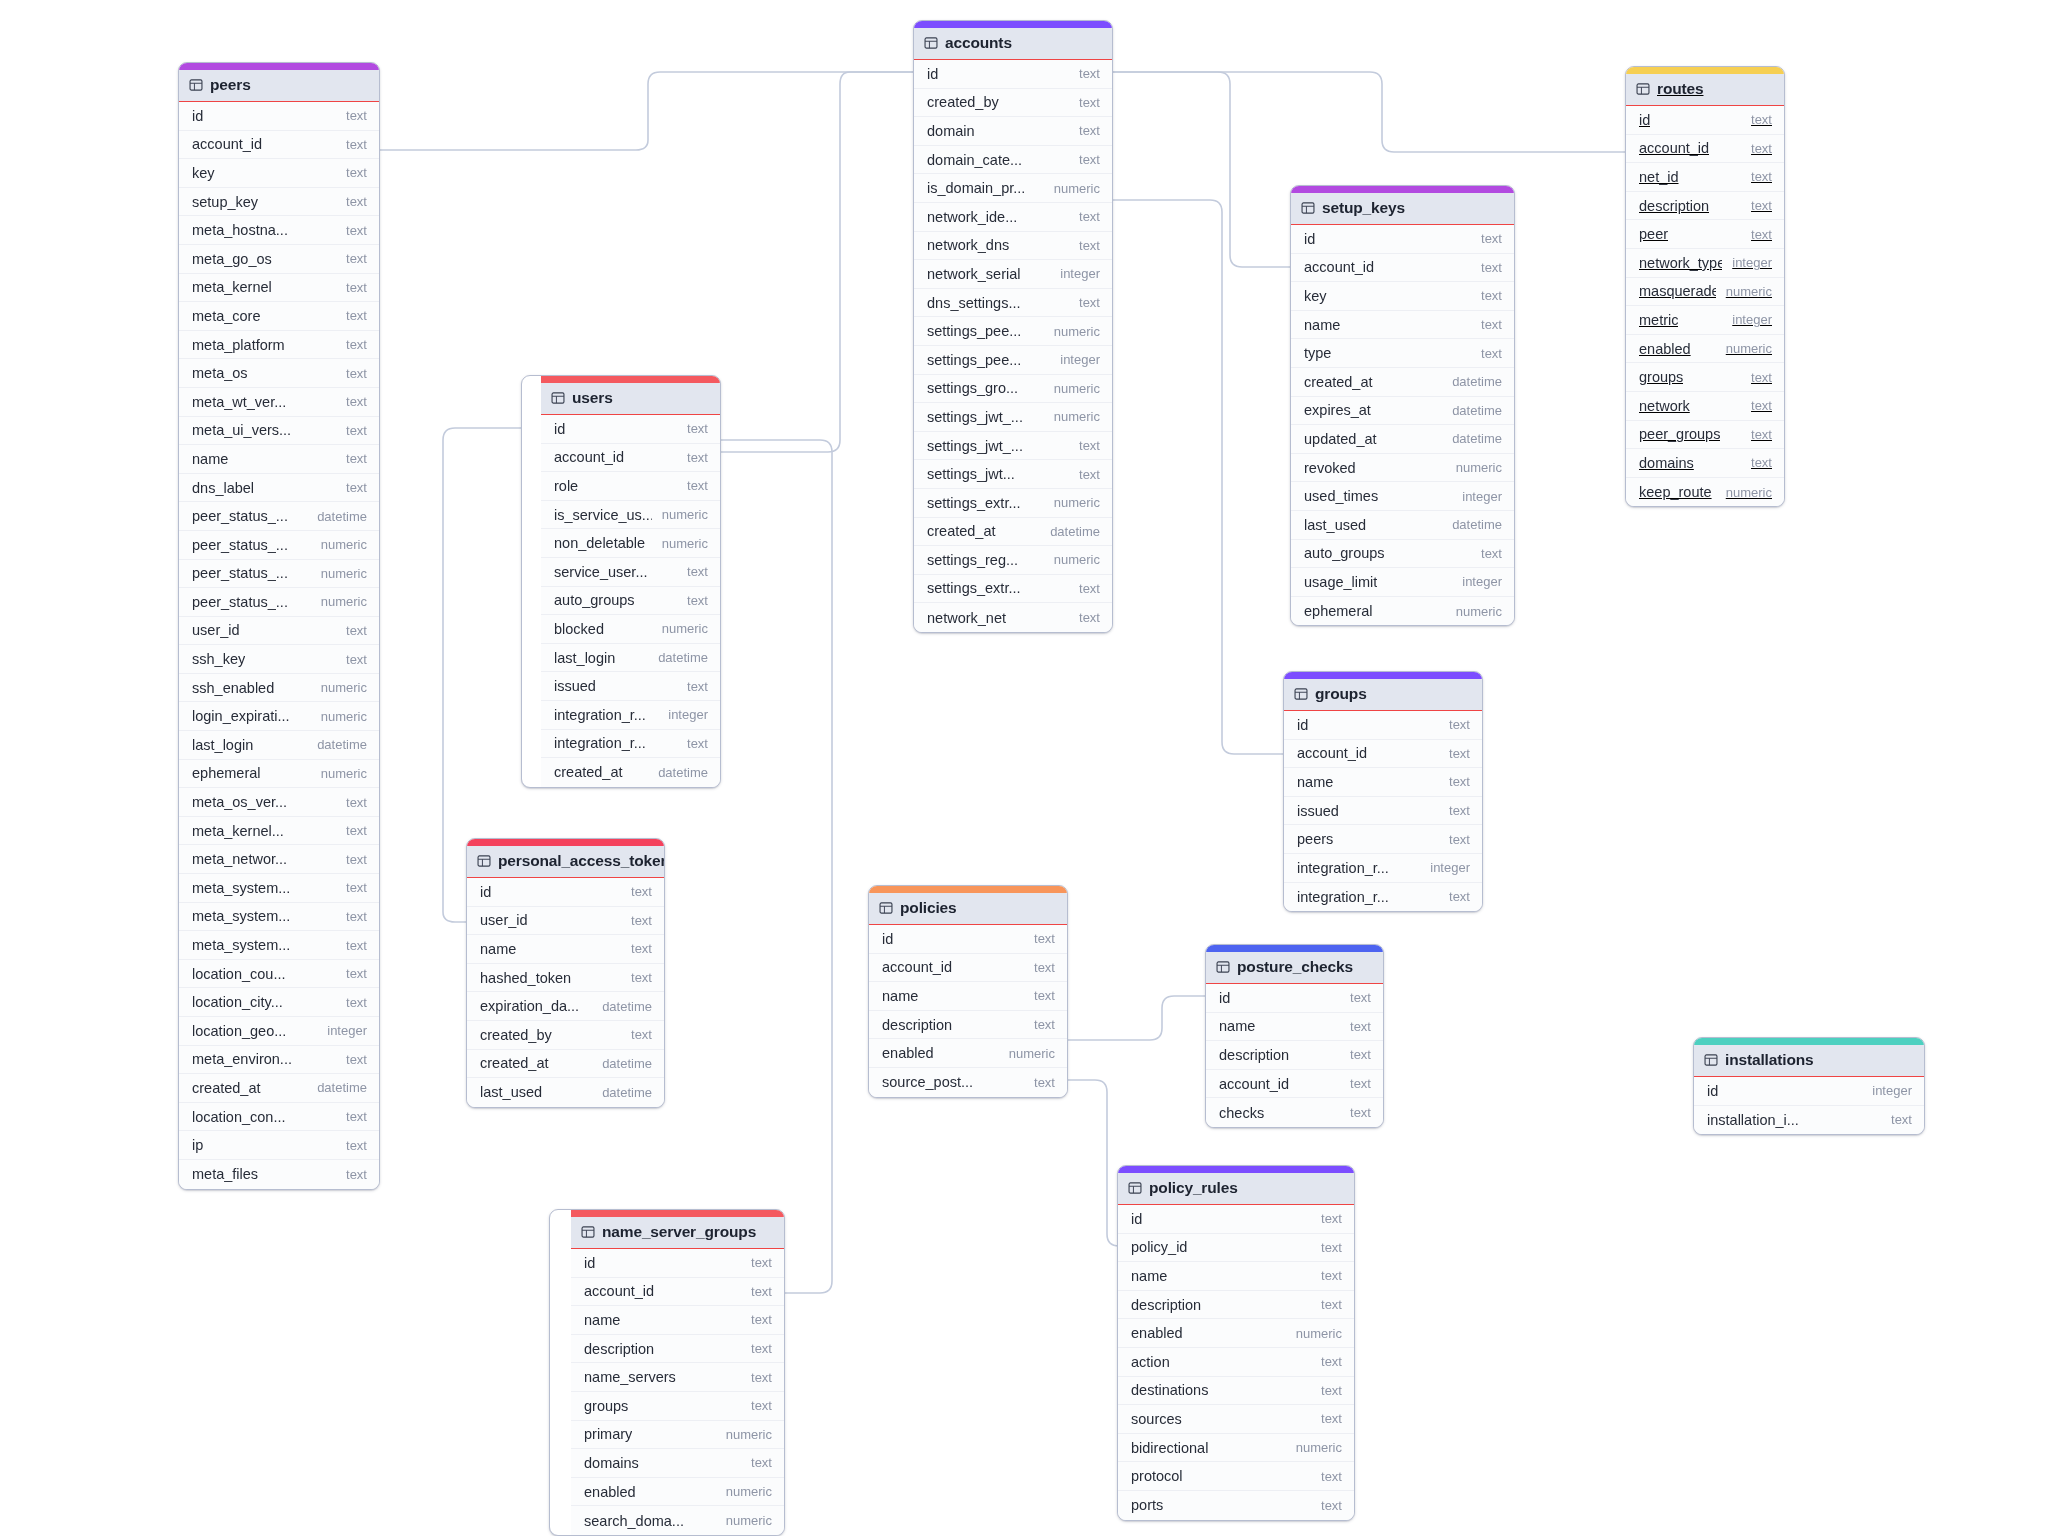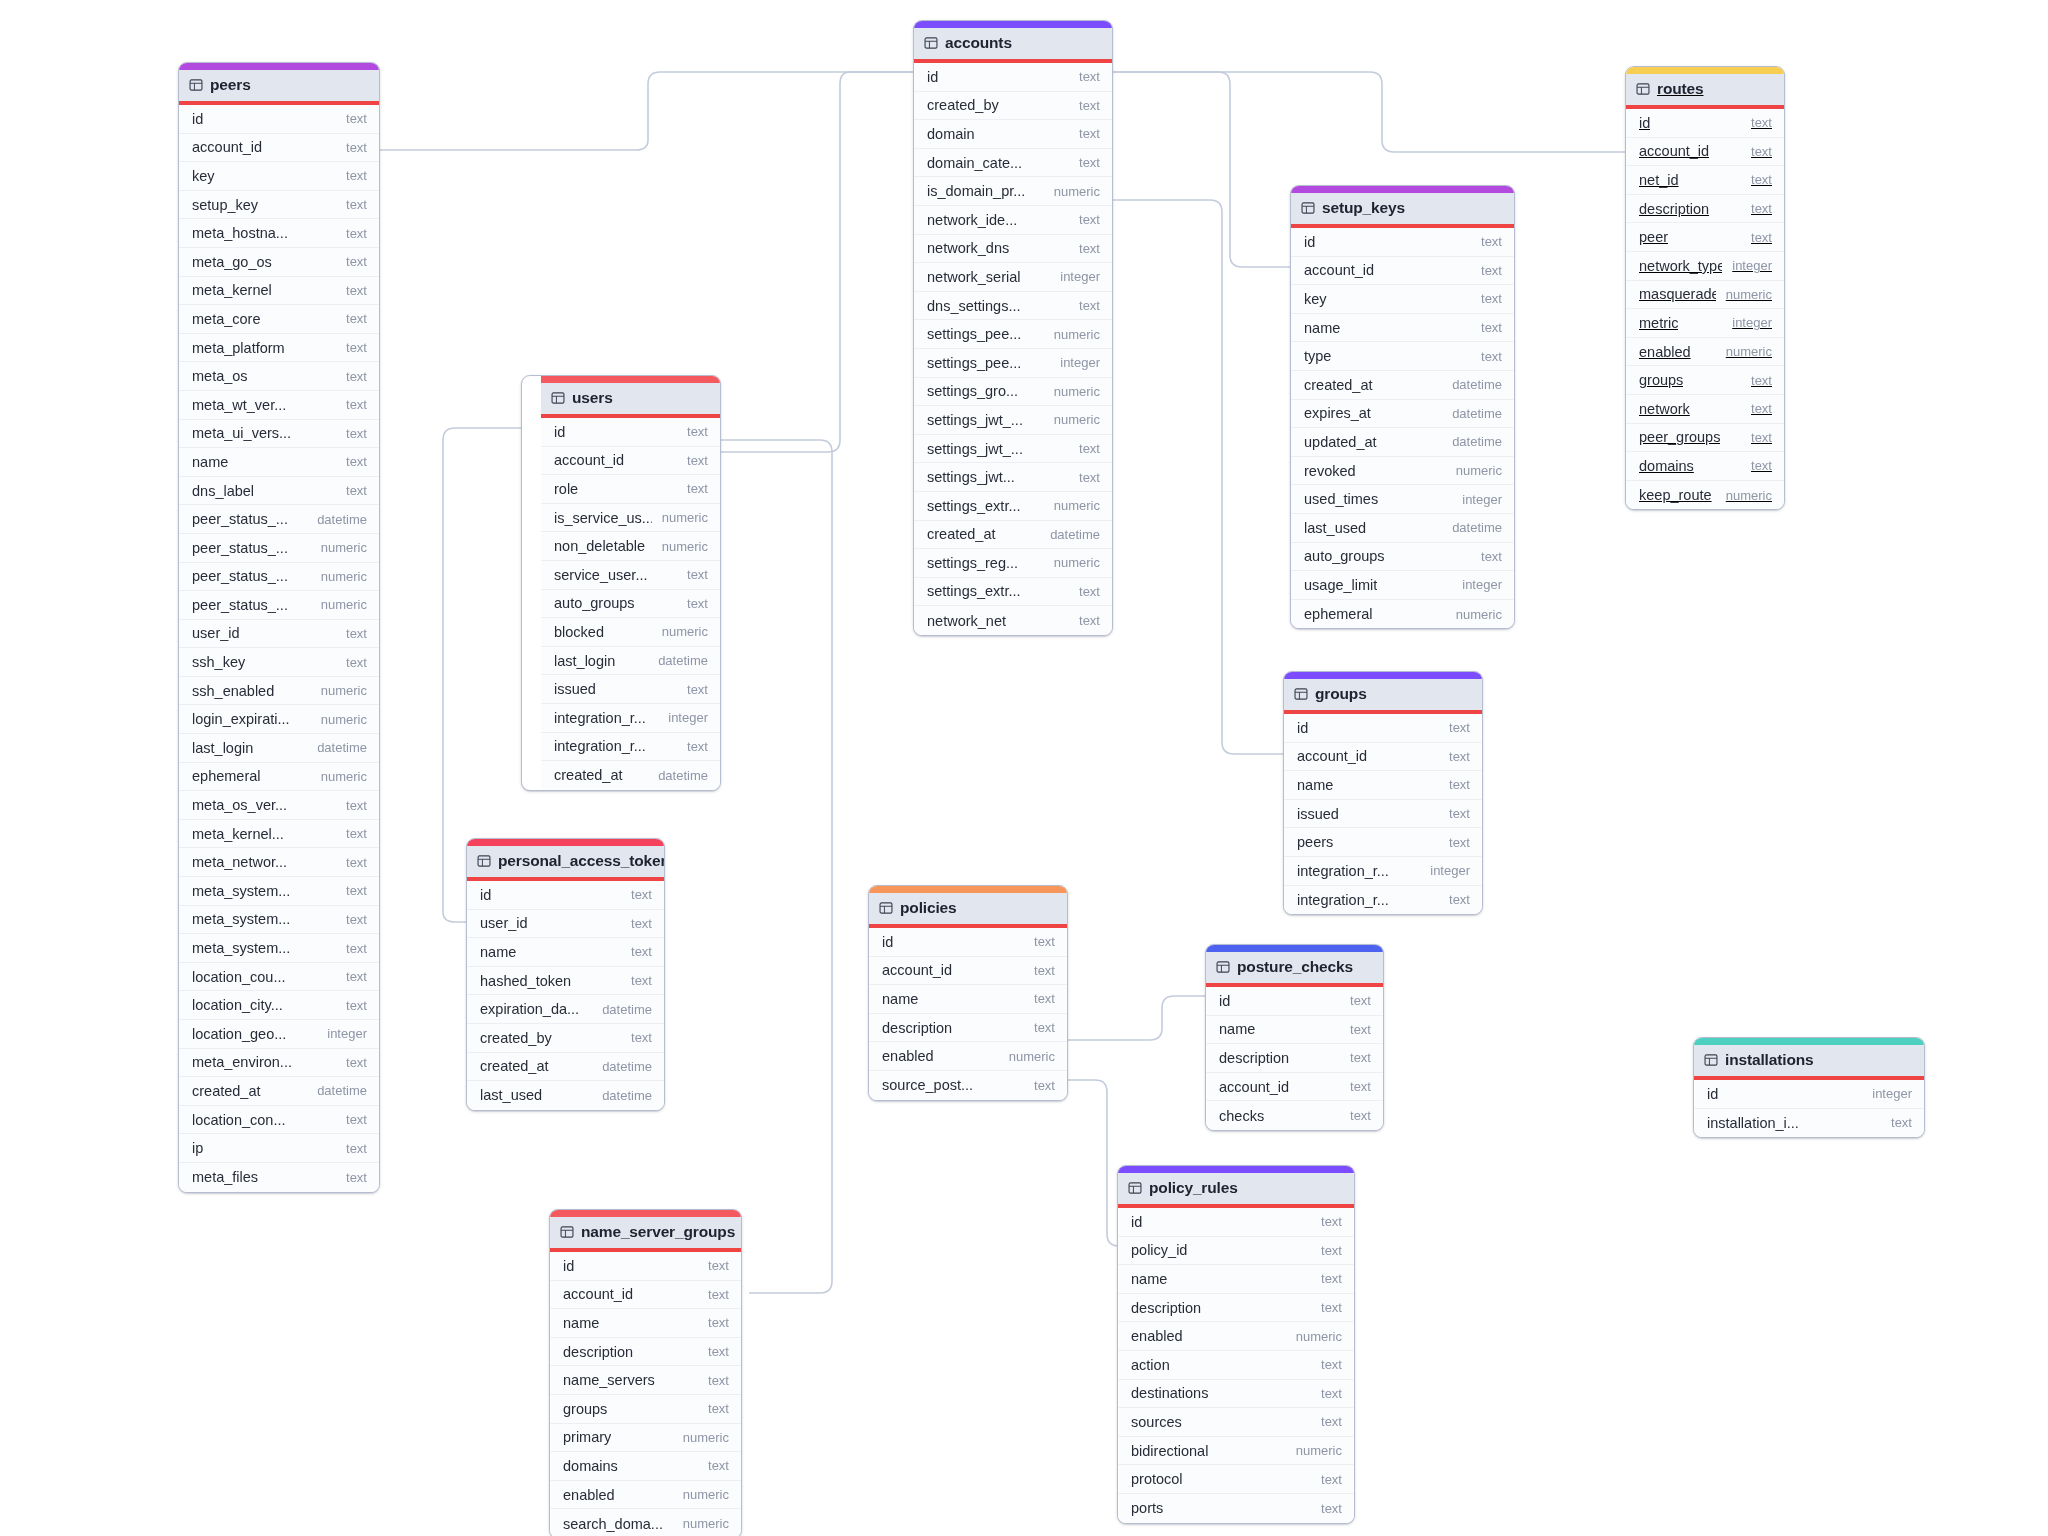--- a/index.html
+++ b/index.html
@@ -37,21 +37,21 @@
   .accent-bar {
     height: 7px;
     width: 100%;
   }
   .table-header {
     display: flex;
     align-items: center;
     gap: 7px;
     background: #e2e6ef;
     padding: 6px 10px 7px 10px;
-    border-bottom: 4px solid #ef4444;
+    border-bottom: 1px solid #ef4444;
   }
   .table-header .title {
     font-size: 15.5px;
     font-weight: bold;
     color: #1d2330;
     letter-spacing: -0.15px;
     white-space: nowrap;
   }
   .tbl-icon {
     width: 14px;
@@ -715,21 +715,21 @@
       </div>
       <div class="field-row">
         <span class="field-name">id</span>
         <span class="field-type">integer</span>
       </div>
       <div class="field-row">
         <span class="field-name">installation_i...</span>
         <span class="field-type">text</span>
       </div>
     </div>
-    <div class="table-card" style="left: 549px; top: 1209px; width: 193px;">
+    <div class="table-card" style="left: 549px; top: 1209px; width: 236px; padding-left: 21px;">
       <div class="accent-bar" style="background: rgb(244, 89, 95);"></div>
       <div class="table-header">
         <svg class="tbl-icon" viewBox="0 0 16 16">
           <rect x="1.2" y="2.2" width="13.6" height="11.6" rx="1.6" fill="none" stroke="#3b4252" stroke-width="1.3"></rect>
           <line x1="1.2" y1="6.0" x2="14.8" y2="6.0" stroke="#3b4252" stroke-width="1.1"></line>
           <line x1="6.2" y1="6.0" x2="6.2" y2="13.8" stroke="#3b4252" stroke-width="1.1"></line>
         </svg>
         <span class="title">name_server_groups</span>
       </div>
       <div class="field-row">

